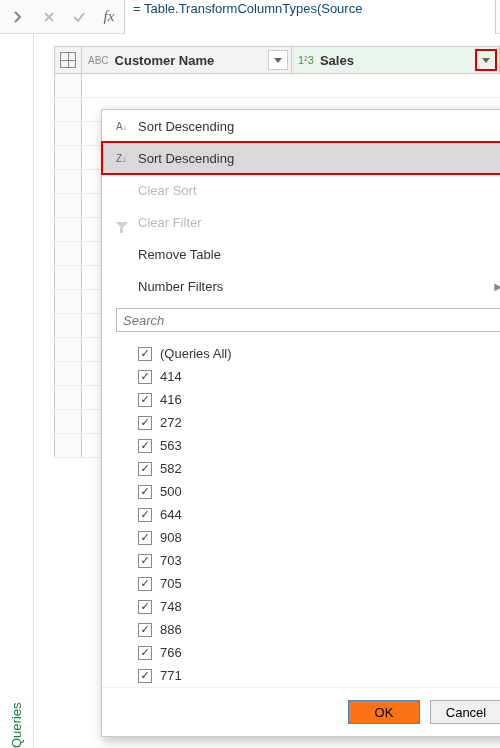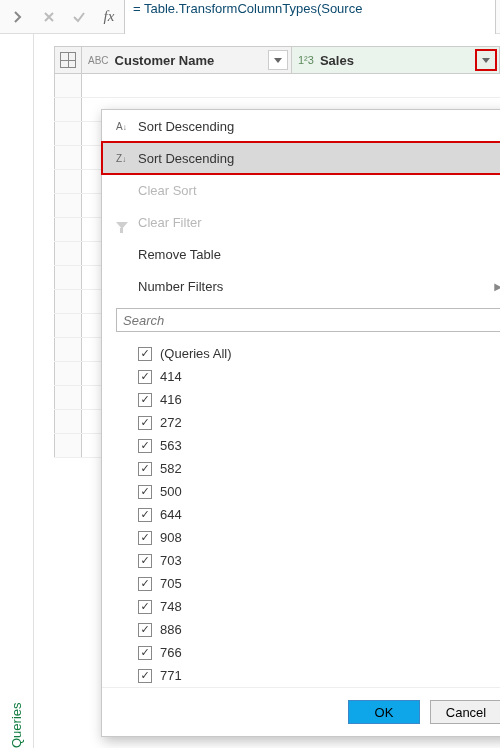--- a/index.html
+++ b/index.html
@@ -178,21 +178,21 @@
     border-top:1px solid #eee;
   }
   .btn {
     min-width:72px;
     height:24px;
     border:1px solid #adadad;
     background:#f0f0f0;
     font-size:13px;
     cursor:pointer;
   }
-  .btn.primary { border-color:#3b87c8; background:#0ea5e9; }
+  .btn.primary { border-color:#3b87c8; background:#f97316; }
   .table-ico {
     width:16px; height:16px; border:1px solid #888;
     background:
       linear-gradient(#888,#888) 0 50%/100% 1px no-repeat,
       linear-gradient(#888,#888) 50% 0/1px 100% no-repeat;
   }
   .funnel {
     width:12px;height:12px;position:relative;
   }
   .funnel::before{

